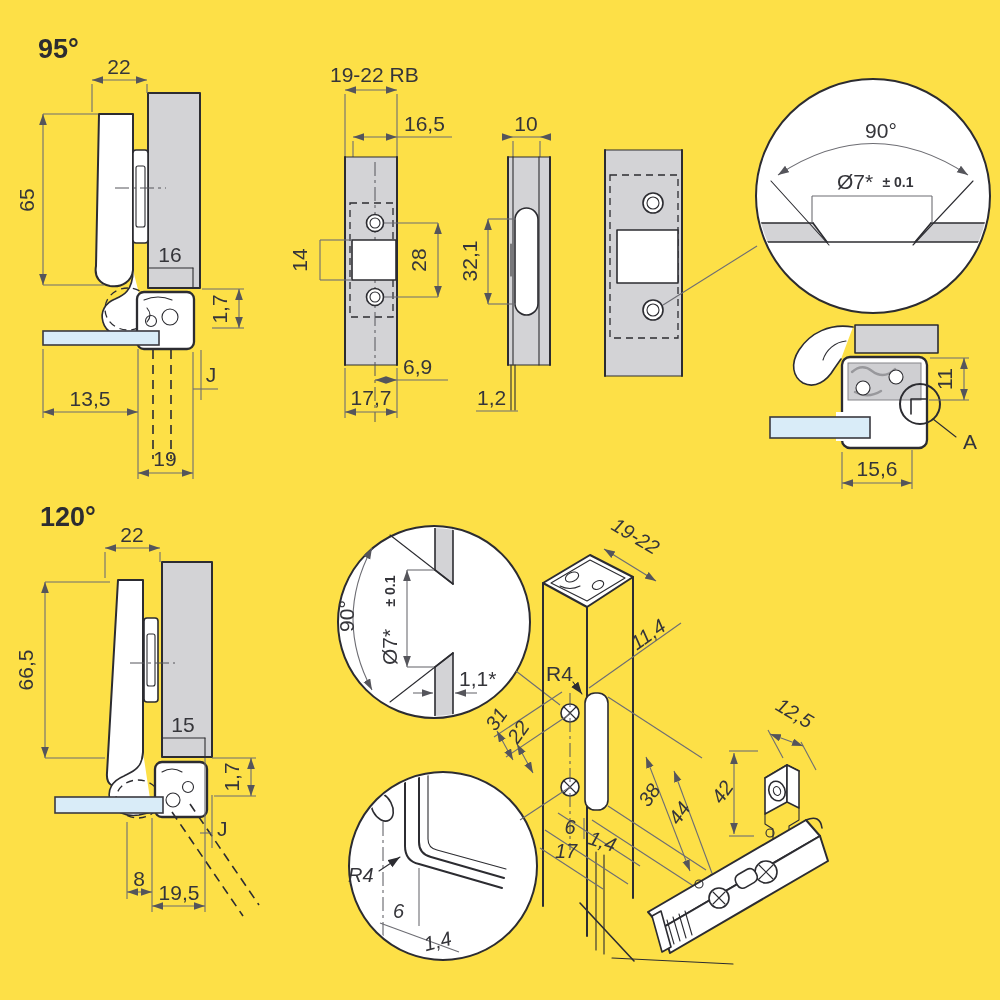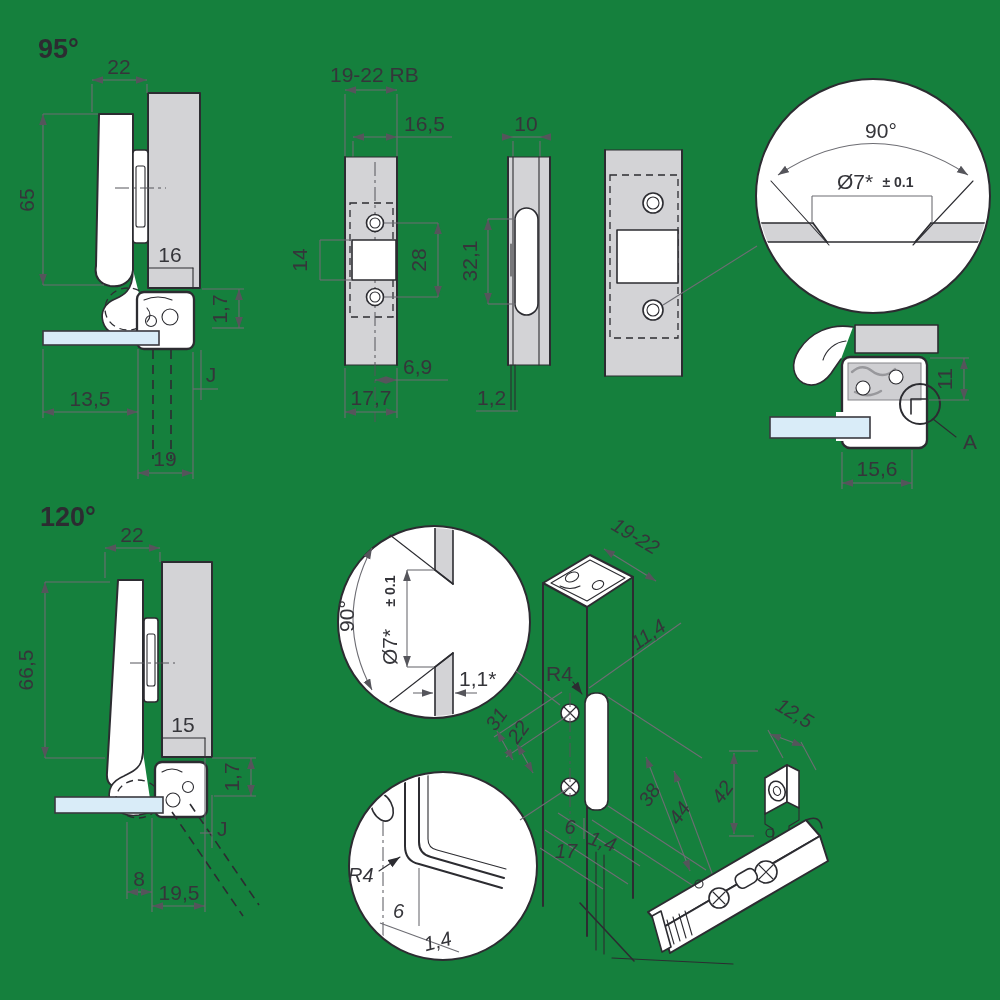--- a/index.html
+++ b/index.html
@@ -1,16 +1,16 @@
 <!DOCTYPE html>
 <html><head>
 <meta charset="utf-8">
 <style>
   html,body{margin:0;padding:0;background:#ffffff;}
-  .stage{width:1000px;height:1000px;position:relative;background:#15803d;overflow:hidden;}
+  .stage{width:1000px;height:1000px;position:relative;background:#fde047;overflow:hidden;}
   svg{display:block;}
   text{font-family:"Liberation Sans","DejaVu Sans",sans-serif;fill:#35353a;}
   .t-title{font-size:27px;font-weight:600;fill:#2c2c31;}
   .t-dim{font-size:21px;}
   .t-sm{font-size:14px;font-weight:700;}
   .t-it{font-size:20px;font-style:italic;}
   .mid{text-anchor:middle;}
   .p2{stroke:#2c2c31;stroke-width:2;fill:none;stroke-linecap:round;stroke-linejoin:round;}
   .p22{stroke:#2c2c31;stroke-width:2.3;fill:none;stroke-linecap:round;stroke-linejoin:round;}
   .p16{stroke:#2c2c31;stroke-width:1.6;fill:none;stroke-linecap:round;stroke-linejoin:round;}

